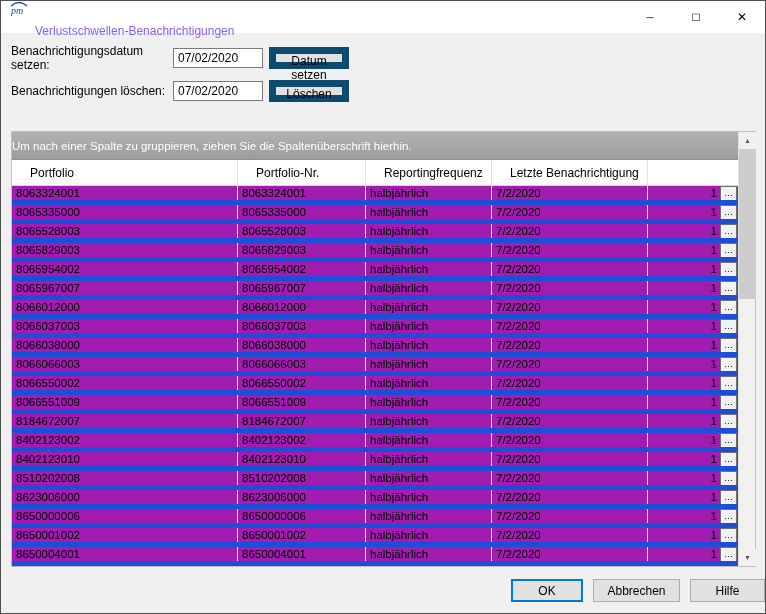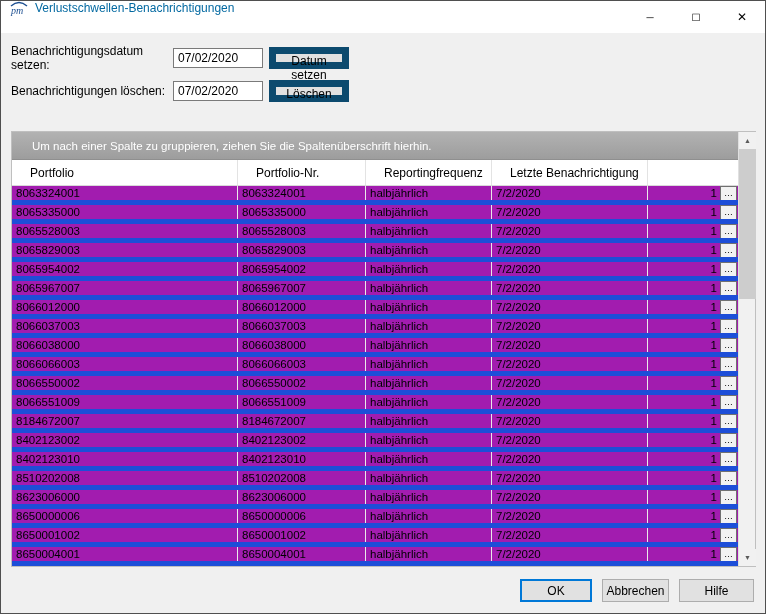--- a/index.html
+++ b/index.html
@@ -13,21 +13,21 @@
     background: #f0f0f0;
     overflow: hidden;
   }
 
   
   .titlebar {
     height: 32px; background: #ffffff;
     display: flex; align-items: flex-start;
   }
   .app-icon { width: 20px; height: 16px; margin-left: 8px; flex: 0 0 auto; }
-  .title-text { font-size: 12px; color: #0369a1; margin-left: 6px; white-space: nowrap; }
+  .title-text { font-size: 12px; color: #8b5cf6; margin-left: 6px; white-space: nowrap; margin-top: 23px; }
   .caption-buttons { margin-left: auto; display: flex; height: 100%; }
   .cap-btn {
     width: 46px; height: 100%;
     display: flex; align-items: center; justify-content: center;
     font-size: 10px; color: #000; cursor: default;
   }
   .cap-btn.close { font-size: 12px; }
 
   
   .form-area { position: absolute; left: 0; top: 32px; width: 100%; height: 98px; }
@@ -52,21 +52,21 @@
     position: absolute; left: 10px; top: 130px;
     width: 745px; height: 436px;
     border: 1px solid #bfbfbf; background: #fff;
     display: flex;
   }
   .grid-main { width: 726px; display: flex; flex-direction: column; overflow: hidden; }
   .group-panel {
     height: 28px; flex: 0 0 28px;
     background: linear-gradient(#b2b2b2, #9d9d9d);
     color: #ffffff; font-size: 11.5px;
-    display: flex; align-items: center; padding-left: 20px;
+    display: flex; align-items: center; padding-left: 0;
     border-bottom: 1px solid #8f8f8f;
   }
   .header-row {
     height: 26px; flex: 0 0 26px;
     display: flex; background: #ffffff;
     border-bottom: 1px solid #d9d9d9;
     font-size: 12px; color: #000;
   }
   .header-row .th {
     display: flex; align-items: center; padding-left: 18px;
@@ -109,28 +109,28 @@
   .sb-arrow.down { bottom: 0; }
   .sb-thumb {
     position: absolute; left: 0; top: 17px;
     width: 17px; height: 150px; background: #cdcdcd;
   }
 
   
   .footer {
     position: absolute; left: 0; top: 566px; width: 100%; height: 47px;
     display: flex; justify-content: flex-end; align-items: center;
-    gap: 10px; padding-right: 11px;
+    gap: 10px; 
   }
   .btn {
     height: 23px; background: #e1e1e1; border: 1px solid #adadad;
     font-family: "Liberation Sans", sans-serif; font-size: 12px; color: #000;
   }
   .btn.ok { width: 72px; border: 1px solid #0078d7; box-shadow: inset 0 0 0 1px #0078d7; }
-  .btn.cancel { width: 67px; }
+  .btn.cancel { width: 87px; }
   .btn.help { width: 75px; }
 </style>
 </head>
 <body>
 
 <div class="window">
 
   <div class="titlebar">
     <span class="app-icon">
       <svg width="20" height="16" viewBox="0 0 20 16">

